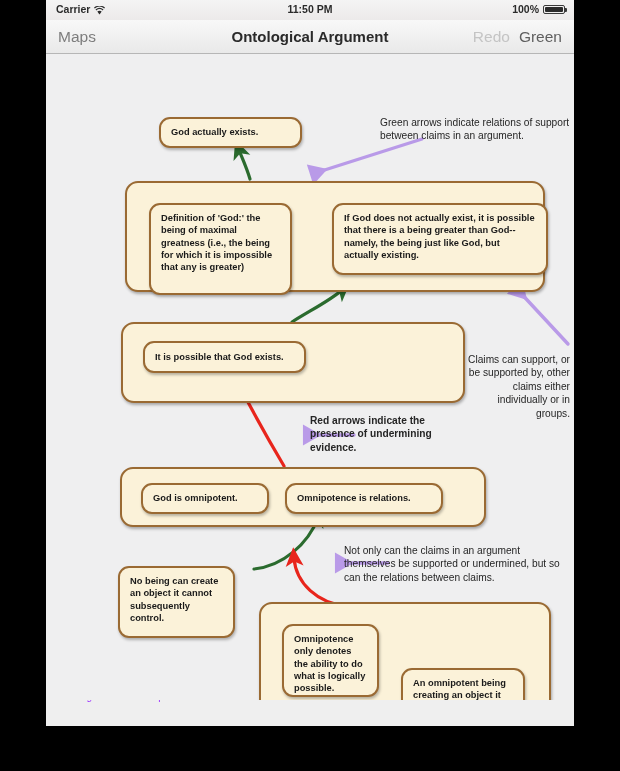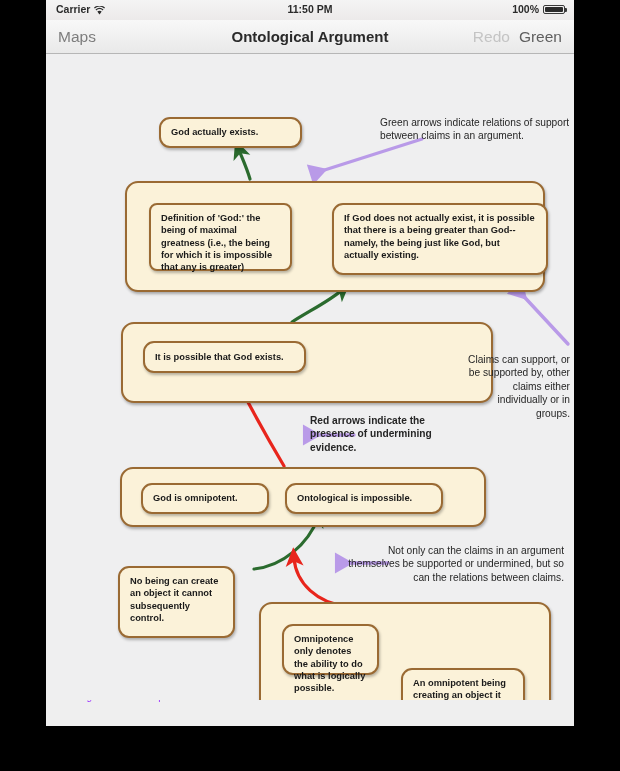--- a/index.html
+++ b/index.html
@@ -249,62 +249,62 @@
       <path d="M 522 290 L 470 234" stroke="#b99ae8" stroke-width="3.4" fill="none" marker-end="url(#purple-head)" stroke-linecap="round"></path>
       <path d="M 308 381 L 259 381" stroke="#b99ae8" stroke-width="3.4" fill="none" marker-end="url(#purple-head)" stroke-linecap="round"></path>
       <path d="M 342 509 L 291 509" stroke="#b99ae8" stroke-width="3.4" fill="none" marker-end="url(#purple-head)" stroke-linecap="round"></path>
     </svg>
 
     <div class="claim-box vcenter" style="left:113px; top:63px; width:143px; height:31px;">
       <span class="claim-text centered">God actually exists.</span>
     </div>
 
     <div class="group-box" style="left:79px; top:127px; width:420px; height:111px;">
-      <div class="claim-box" style="left:22px; top:20px; width:143px; height:68px;border-radius:8px;">
+      <div class="claim-box" style="left:22px; top:20px; width:143px; height:92px;">
         <span class="claim-text">Definition of 'God:' the being of maximal greatness (i.e., the being for which it is impossible that any is greater)</span>
       </div>
       <div class="claim-box" style="left:205px; top:20px; width:216px; height:72px;">
         <span class="claim-text">If God does not actually exist, it is possible that there is a being greater than God-- namely, the being just like God, but actually existing.</span>
       </div>
     </div>
 
-    <div class="group-box" style="left:75px; top:268px; width:372px; height:81px;">
+    <div class="group-box" style="left:75px; top:268px; width:344px; height:81px;">
       <div class="claim-box vcenter" style="left:20px; top:17px; width:163px; height:32px;">
         <span class="claim-text centered">It is possible that God exists.</span>
       </div>
     </div>
 
     <div class="group-box" style="left:74px; top:413px; width:366px; height:60px;">
       <div class="claim-box vcenter" style="left:19px; top:14px; width:128px; height:31px;">
         <span class="claim-text centered">God is omnipotent.</span>
       </div>
       <div class="claim-box vcenter" style="left:163px; top:14px; width:158px; height:31px;">
-        <span class="claim-text centered">Ontological is impossible.</span>
+        <span class="claim-text centered">Omnipotence is relations.</span>
       </div>
     </div>
 
     <div class="claim-box" style="left:72px; top:512px; width:117px; height:72px;">
       <span class="claim-text">No being can create an object it cannot subsequently control.</span>
     </div>
 
     <div class="group-box" style="left:213px; top:548px; width:292px; height:110px;">
-      <div class="claim-box" style="left:21px; top:20px; width:97px; height:51px;">
+      <div class="claim-box" style="left:21px; top:20px; width:97px; height:73px;">
         <span class="claim-text">Omnipotence only denotes the ability to do what is logically possible.</span>
       </div>
       <div class="claim-box" style="left:140px; top:20px; width:124px; height:73px;margin-top:44px;">
         <span class="claim-text">An omnipotent being creating an object it cannot subsequently control is logically impossible.</span>
       </div>
     </div>
 
     <div class="note" style="left:334px; top:62px; width:190px;">Green arrows indicate relations of support between claims in an argument.</div>
 
     <div class="note right-align" style="left:420px; top:299px; width:104px;">Claims can support, or be supported by, other claims either individually or in groups.</div>
 
     <div class="note" style="left:264px; top:360px; width:150px;font-weight:bold;">Red arrows indicate the presence of undermining evidence.</div>
 
-    <div class="note" style="left:298px; top:490px; width:220px;text-align:right;">Not only can the claims in an argument themselves be supported or undermined, but so can the relations between claims.</div>
+    <div class="note" style="left:298px; top:490px; width:220px;">Not only can the claims in an argument themselves be supported or undermined, but so can the relations between claims.</div>
 
   </div>
 </div>
 
 <div class="bottom-strip">
   <div class="clip-text">Drag to connect. Tap to edit.</div>
 </div>
 
 </body></html>

